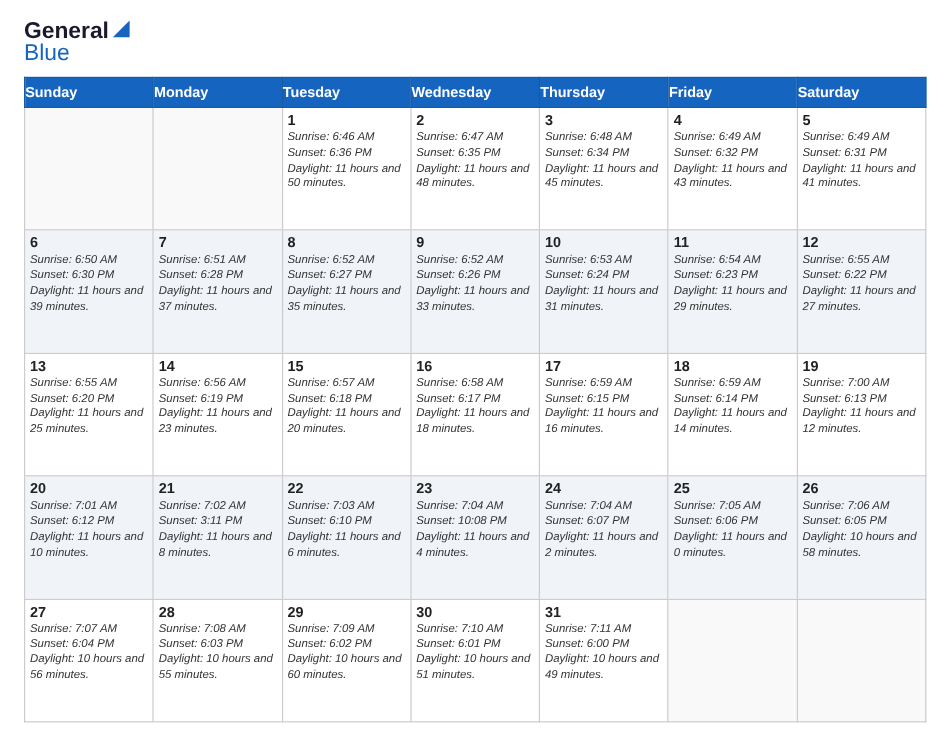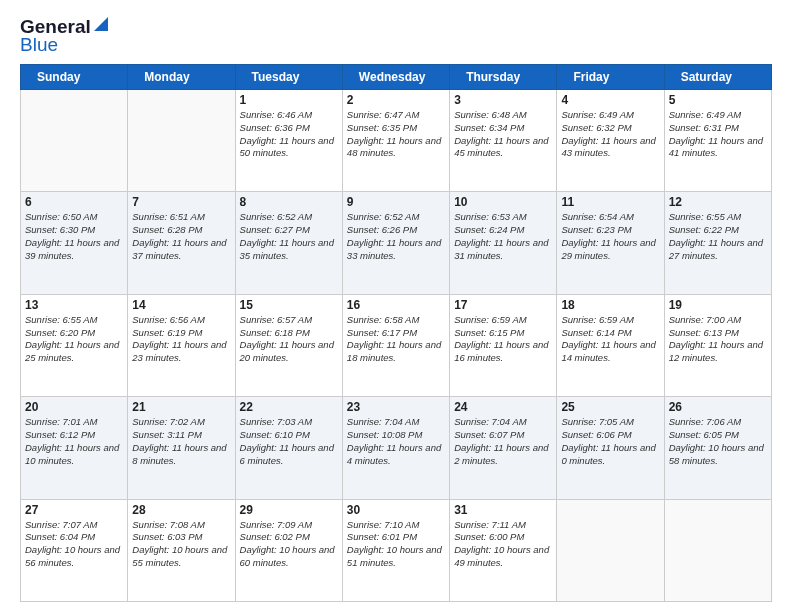--- a/index.html
+++ b/index.html
@@ -51,21 +51,21 @@
       border: 1px solid #ccc;
       border-collapse: collapse;
       width: 100%;
       table-layout: fixed;
     }
     .calendar th {
       background-color: #1565c0;
       color: #fff;
       font-size: 12px;
       font-weight: bold;
-      padding: 5px 16px;
+      padding: 5px 0;
       text-align: left;
       border: 1px solid #1a5ba0;
     }
     .calendar td {
       border: 1px solid #ccc;
       vertical-align: top;
       padding: 3px 4px;
       font-size: 10px;
       color: #222;
       height: 82px;

